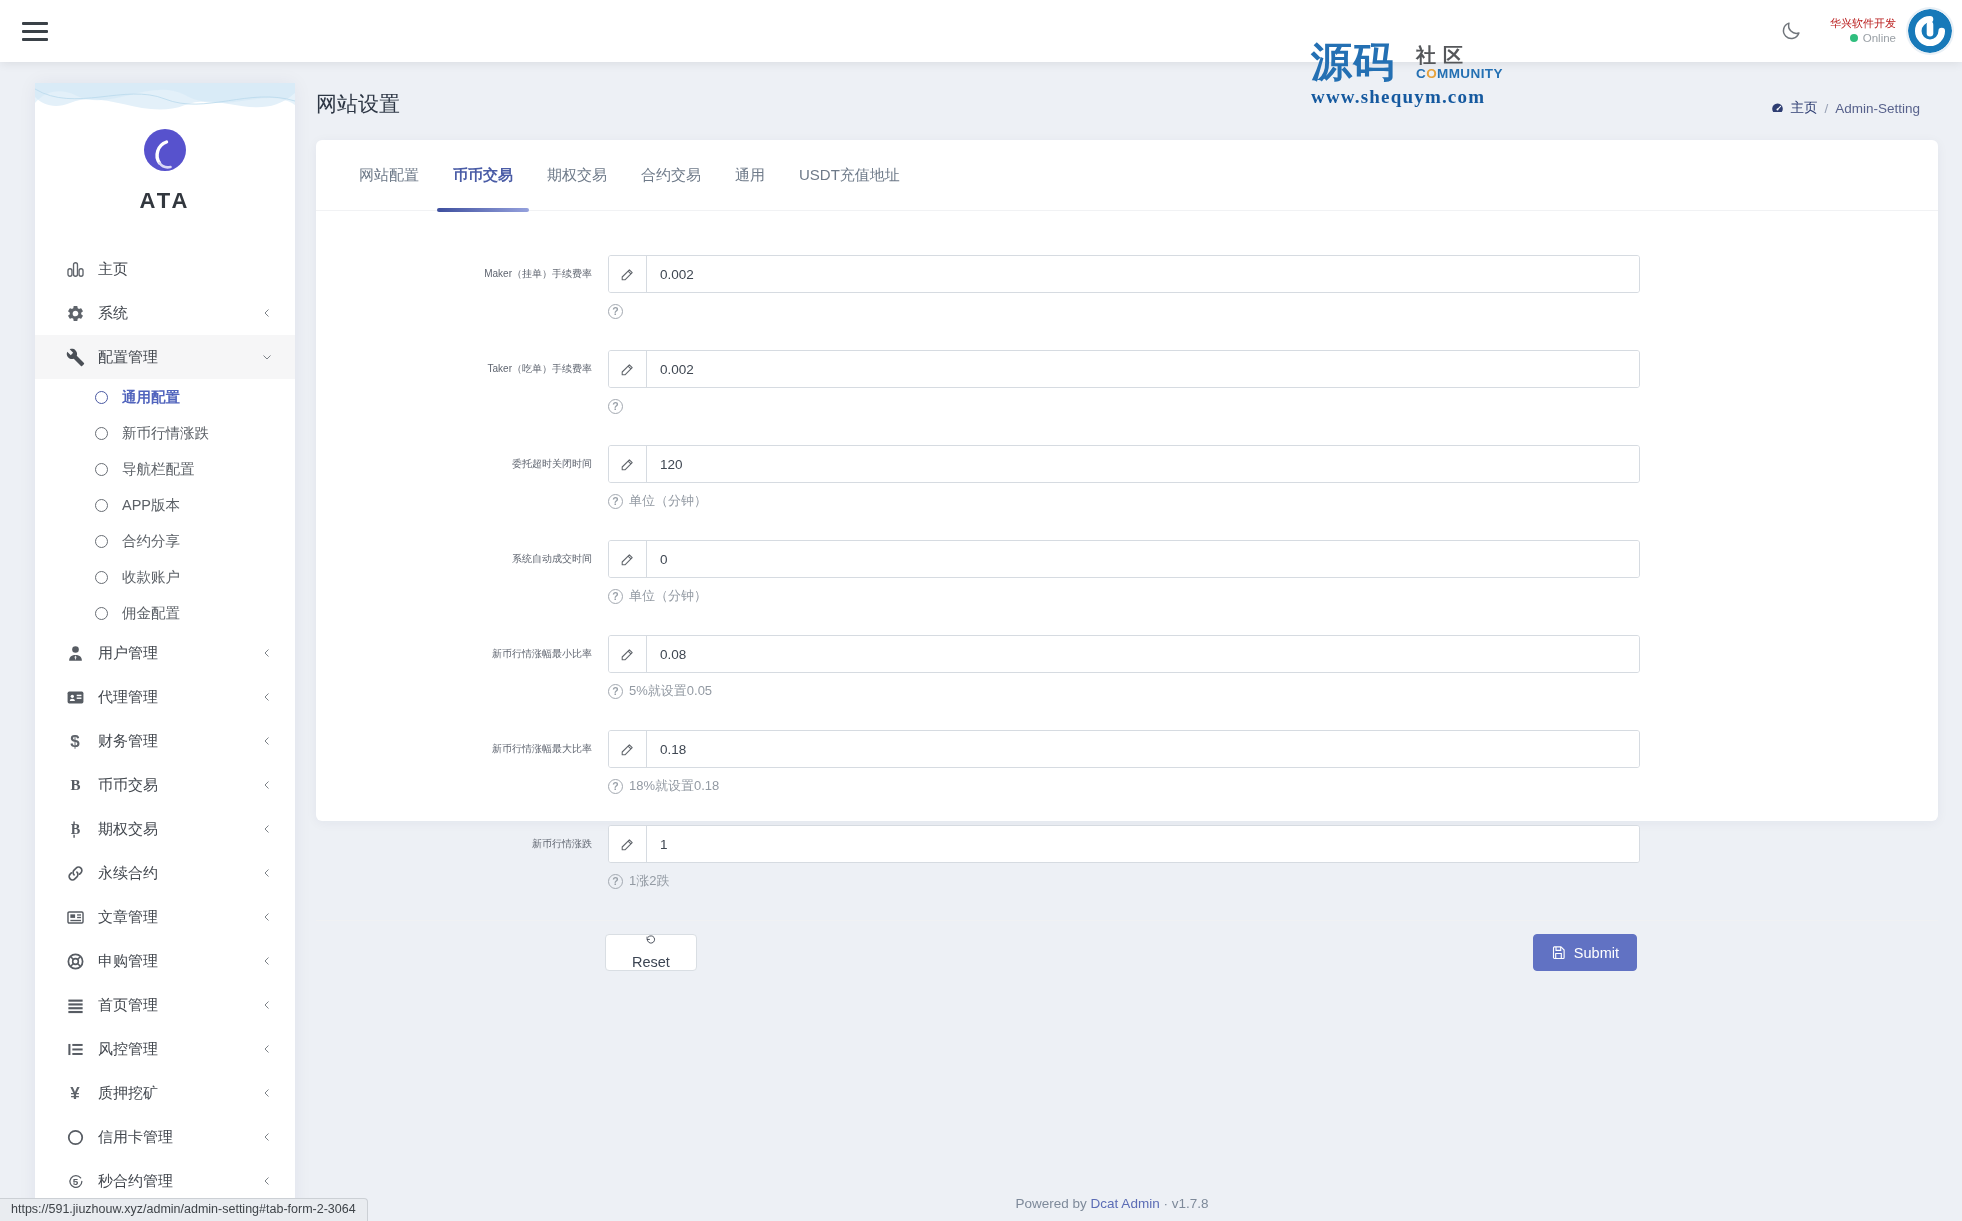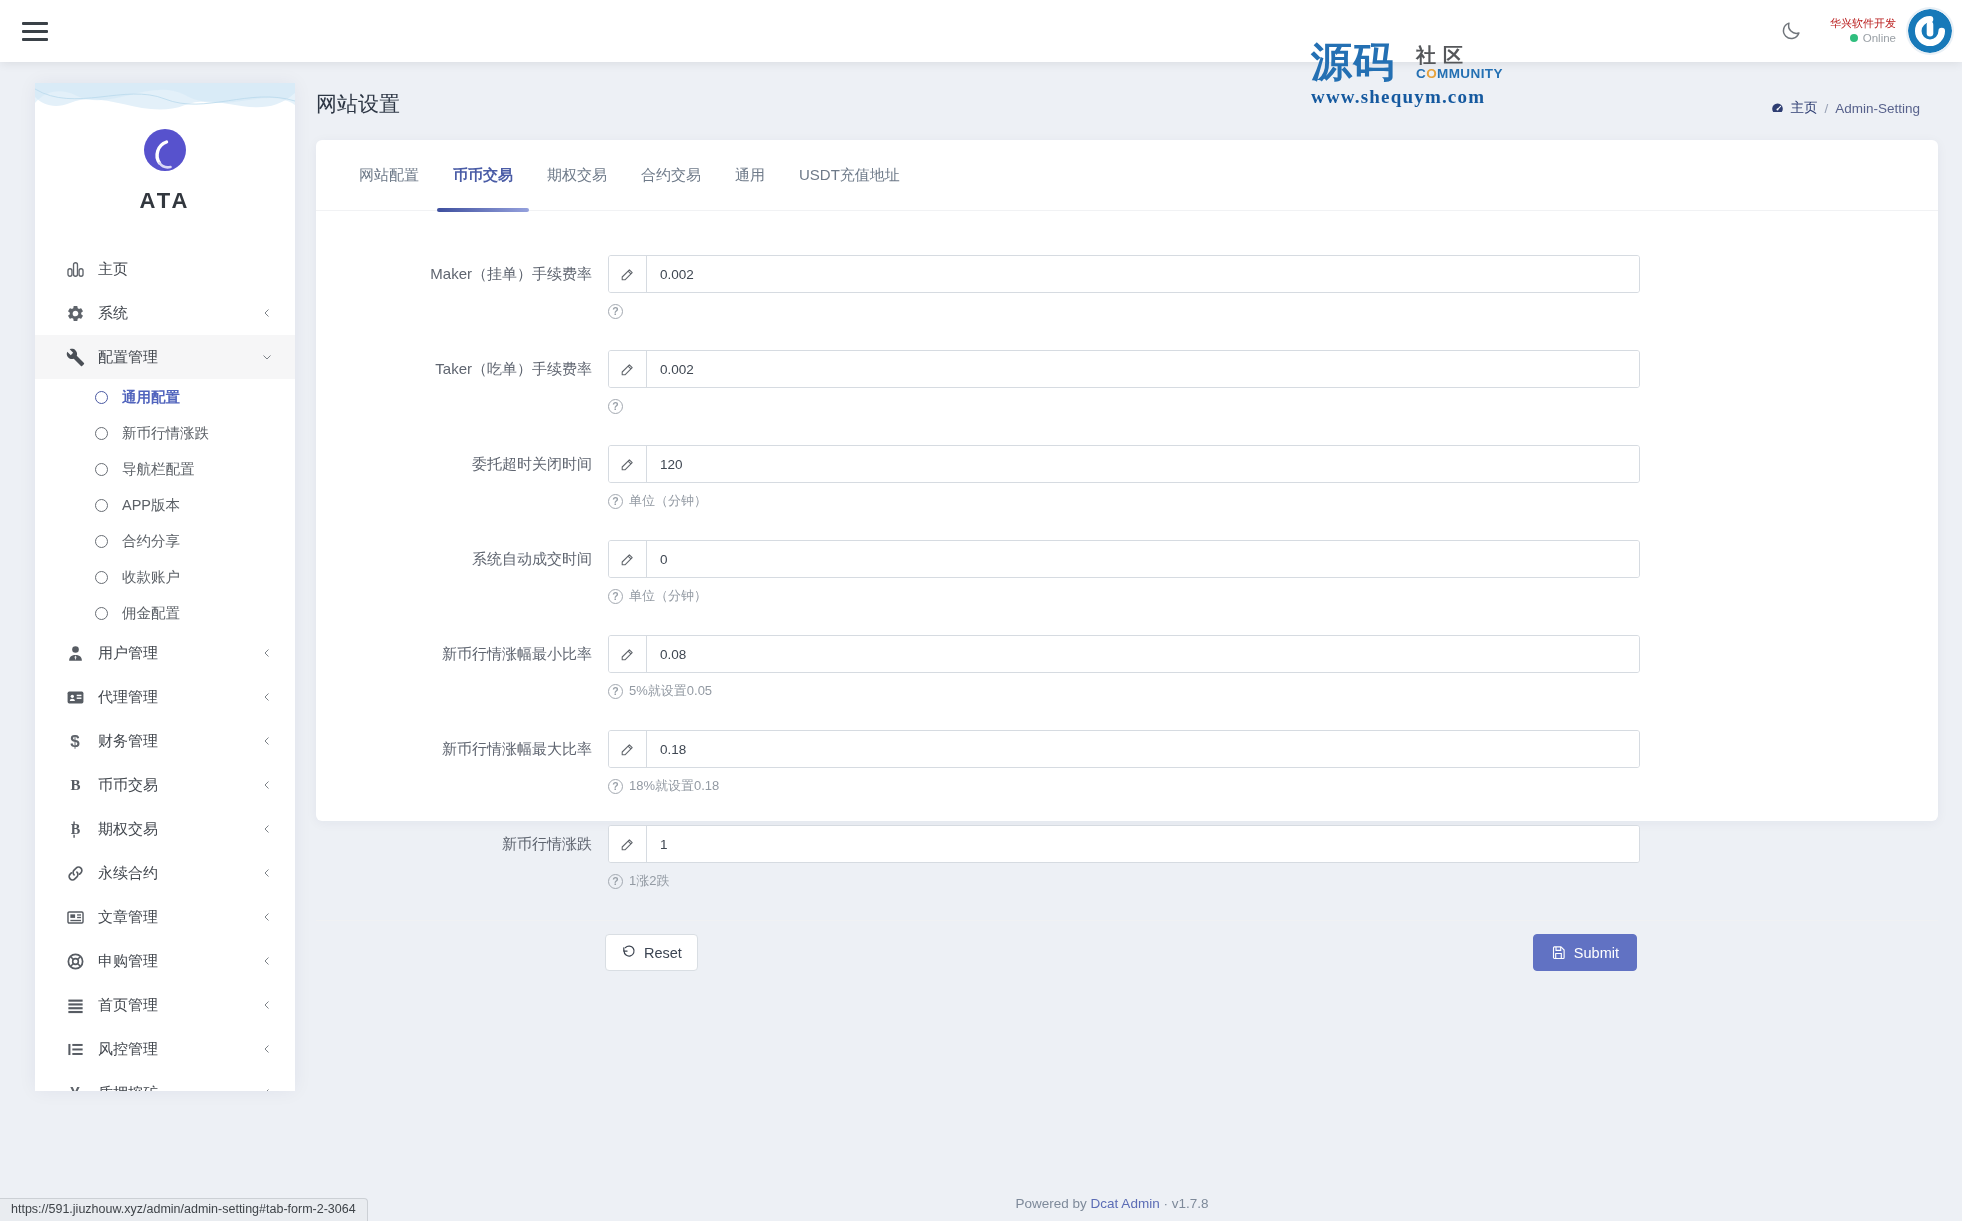--- a/index.html
+++ b/index.html
@@ -25,21 +25,21 @@
   .wm-row1 { display:flex; align-items:flex-start; gap:21px; }
   .wm-big { font-size:41px; font-weight:900; color:#2470b3; line-height:1; letter-spacing:1px; }
   .wm-col { display:flex; flex-direction:column; padding-top:3px; }
   .wm-shequ { font-size:20px; font-weight:800; color:#55575a; letter-spacing:7px; line-height:1.05; }
   .wm-community { font-size:13.5px; font-weight:800; color:#2470b3; letter-spacing:.4px; line-height:1.2; }
   .wm-community .gold { color:#e8a33d; }
   .wm-url { margin-top:3px; font-family:"Liberation Serif","DejaVu Serif",serif; font-weight:bold;
             font-size:19px; color:#15599f; letter-spacing:1.2px; }
 
   
-  .sidebar { position:absolute; left:35px; top:83px; width:260px; height:1008px; background:#fff;
+  .sidebar { position:absolute; left:35px; top:83px; width:260px; height:1138px; background:#fff;
              z-index:4; box-shadow:0 0 18px rgba(30,40,80,.06); overflow:hidden; }
   .wave-svg { position:absolute; top:0; left:0; width:260px; height:52px; }
   .brand { position:relative; padding-top:44px; text-align:center; }
   .brand-logo { width:46px; height:46px; display:inline-block; }
   .brand-name { margin-top:11px; font-size:22px; font-weight:bold; color:#32373e; letter-spacing:3px; }
   .menu { margin-top:33px; }
   .menu-item { height:44px; display:flex; align-items:center; padding:0 22px 0 30px;
                font-size:15px; color:#42474e; cursor:pointer; }
   .menu-item.open { background:#f6f6f7; }
   .mi-icon { width:20px; height:20px; margin-right:13px; display:flex; align-items:center; justify-content:center; flex:0 0 auto; }
@@ -64,34 +64,34 @@
   .card { position:absolute; left:316px; top:140px; width:1622px; height:681px; background:#fff;
           border-radius:6px; box-shadow:0 2px 12px rgba(20,30,70,.05); z-index:2; }
   .tabs { display:flex; align-items:stretch; height:71px; padding-left:26px; border-bottom:1px solid #f1f2f4; }
   .tab { padding:0 17px; display:flex; align-items:center; font-size:15px; color:#6e7a89; cursor:pointer; position:relative; }
   .tab.active { color:#4a5ca6; font-weight:bold; }
   .tab.active::after { content:""; position:absolute; left:1px; right:1px; bottom:-2px; height:4px;
                        border-radius:3px; background:linear-gradient(90deg,#3e4f9e,#95a1dd); }
 
   .form-rows { padding-top:44px; }
   .frow { display:flex; flex-wrap:wrap; margin-bottom:30px; }
-  .flabel { width:292px; text-align:right; padding-right:16px; font-size:15px; color:#5f6570; line-height:38px; }
+  .flabel { width:292px; text-align:right; padding-right:16px; font-size:10px; color:#5f6570; line-height:38px; }
   .igroup { display:flex; width:1032px; height:38px; border:1px solid #d6dbe1; border-radius:3px; background:#fff; overflow:hidden; }
   .iaddon { width:38px; display:flex; align-items:center; justify-content:center; border-right:1px solid #d6dbe1; background:#fff; }
   .finput { flex:1; border:none; outline:none; font-size:13.5px; color:#3f4752; padding:0 13px;
             font-family:"Liberation Sans","DejaVu Sans",sans-serif; }
   .fhelp { width:100%; margin-left:292px; margin-top:9px; height:18px; display:flex; align-items:center; gap:6px;
            font-size:13px; color:#939aa3; }
   .qmark { width:15px; height:15px; border-radius:50%; border:1px solid #a3a9b1; color:#9aa1a9;
            font-size:10.5px; font-weight:bold; display:inline-flex; align-items:center; justify-content:center; flex:0 0 auto; }
 
   .card-divider { border-top:1px solid #f0f1f3; margin-top:7px; }
   .card-footer { display:flex; align-items:flex-start; padding-top:13px; }
   .btn { height:37px; border-radius:4px; display:flex; align-items:center; gap:8px; font-size:14.5px; cursor:pointer; }
-  .btn-reset { margin-left:289px; padding:0 15px; background:#fff; border:1px solid #d9dee3; color:#3c4553; }
+  .btn-reset { margin-left:289px; padding:0 26px; background:#fff; border:1px solid #d9dee3; color:#3c4553;flex-direction:column; }
   .btn-submit { margin-left:auto; margin-right:301px; padding:0 17px; background:#6172c3; border:1px solid #6172c3; color:#fff; }
 
   .page-footer { position:absolute; left:316px; top:1196px; width:1592px; text-align:center;
                  font-size:13.5px; color:#7e8a9a; z-index:1; }
   .page-footer a { color:#5b6cb5; text-decoration:none; cursor:pointer; }
 
   .statusbar { position:absolute; left:0; bottom:0; background:#e9ecf0; border:1px solid #ccd0d5;
                border-left:none; border-bottom:none; border-top-right-radius:4px; padding:3px 11px 5px;
                font-size:12.5px; color:#3f4449; z-index:10; }
 </style>

